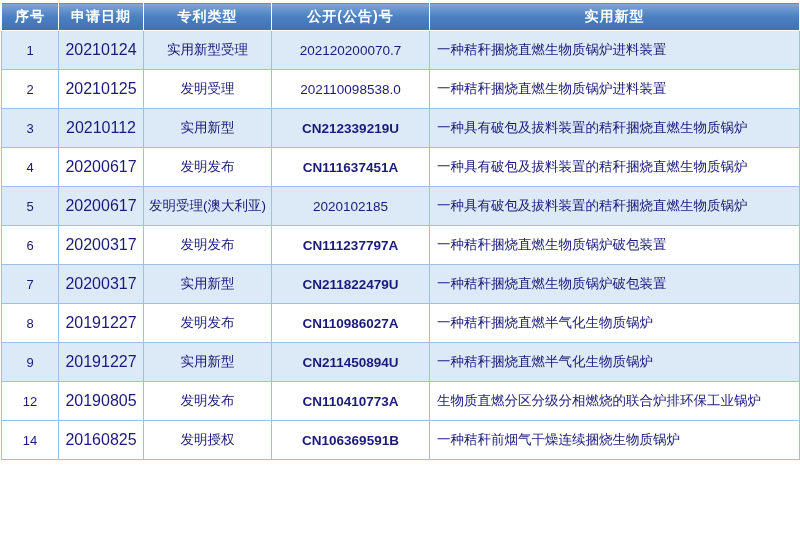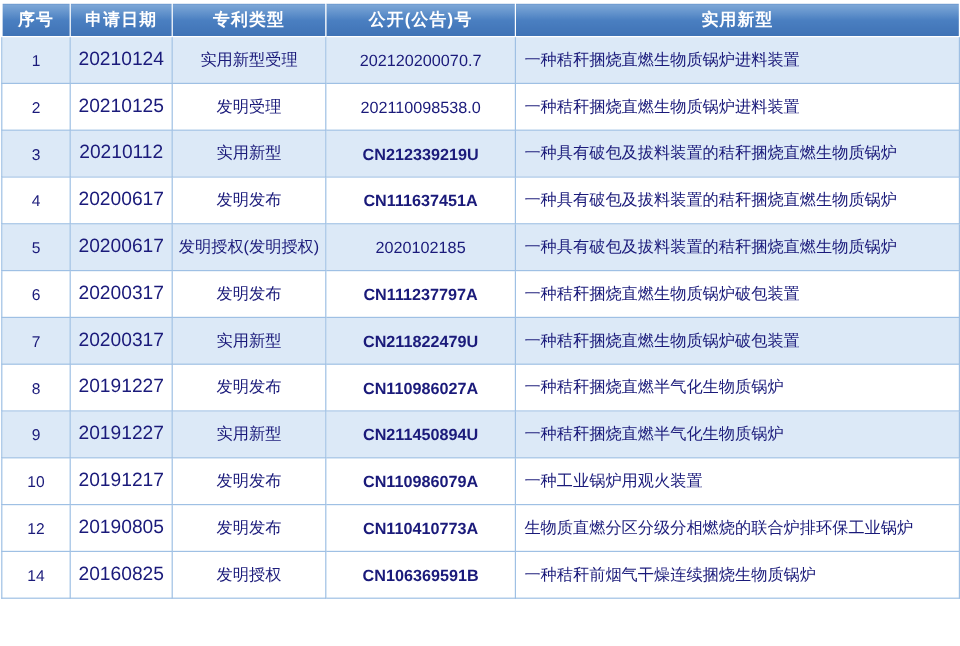--- a/index.html
+++ b/index.html
@@ -120,21 +120,21 @@
         <tr class="even">
           <td class="idx">4</td>
           <td class="num">20200617</td>
           <td class="">发明发布</td>
           <td class="pub">CN111637451A</td>
           <td class="name">一种具有破包及拔料装置的秸秆捆烧直燃生物质锅炉</td>
         </tr>
         <tr class="odd">
           <td class="idx">5</td>
           <td class="num">20200617</td>
-          <td class="">发明授权(发明授权)</td>
+          <td class="">发明受理(澳大利亚)</td>
           <td class="pub plain">2020102185</td>
           <td class="name">一种具有破包及拔料装置的秸秆捆烧直燃生物质锅炉</td>
         </tr>
         <tr class="even">
           <td class="idx">6</td>
           <td class="num">20200317</td>
           <td class="">发明发布</td>
           <td class="pub">CN111237797A</td>
           <td class="name">一种秸秆捆烧直燃生物质锅炉破包装置</td>
         </tr>
@@ -153,27 +153,20 @@
           <td class="name">一种秸秆捆烧直燃半气化生物质锅炉</td>
         </tr>
         <tr class="odd">
           <td class="idx">9</td>
           <td class="num">20191227</td>
           <td class="">实用新型</td>
           <td class="pub">CN211450894U</td>
           <td class="name">一种秸秆捆烧直燃半气化生物质锅炉</td>
         </tr>
         <tr class="even">
-          <td class="idx">10</td>
-          <td class="num">20191217</td>
-          <td class="">发明发布</td>
-          <td class="pub">CN110986079A</td>
-          <td class="name">一种工业锅炉用观火装置</td>
-        </tr>
-        <tr class="even">
           <td class="idx">12</td>
           <td class="num">20190805</td>
           <td class="">发明发布</td>
           <td class="pub">CN110410773A</td>
           <td class="name">生物质直燃分区分级分相燃烧的联合炉排环保工业锅炉</td>
         </tr>
         <tr class="even">
           <td class="idx">14</td>
           <td class="num">20160825</td>
           <td class="">发明授权</td>

